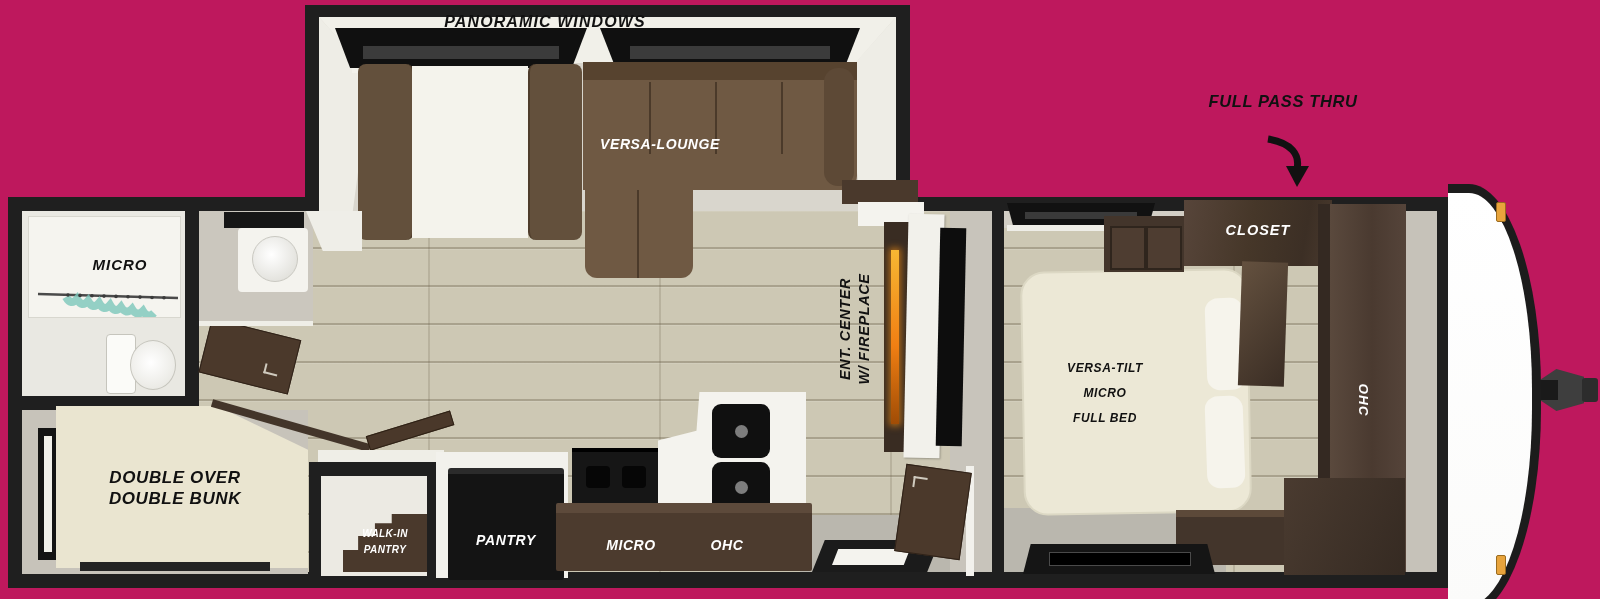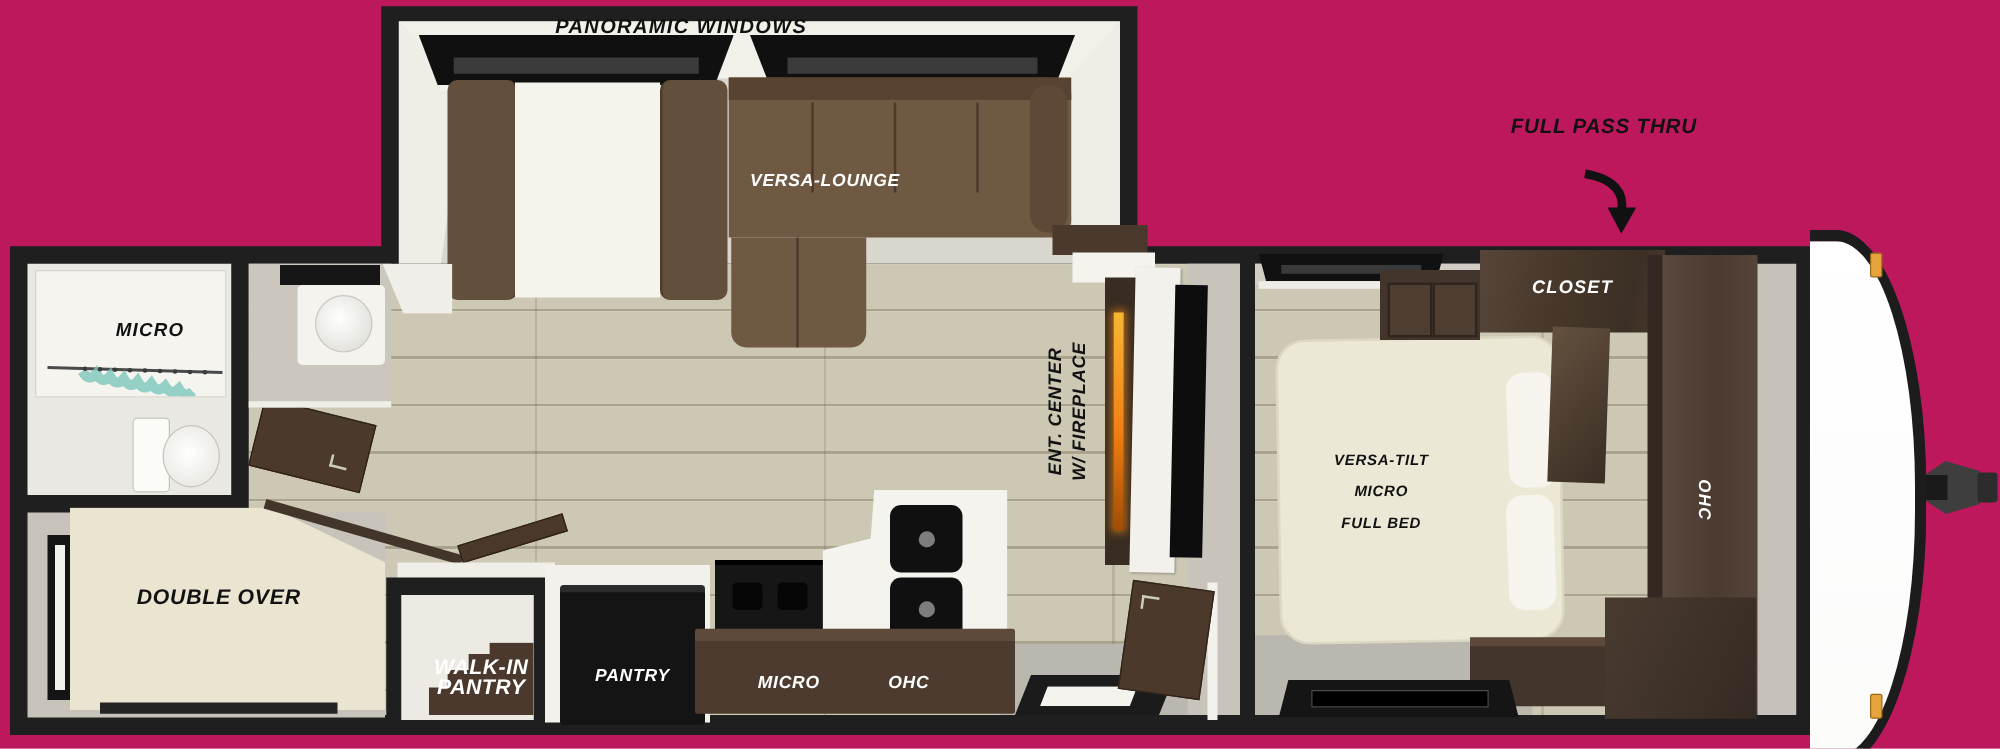--- a/index.html
+++ b/index.html
@@ -99,29 +99,30 @@
 
   <div class="a" style="left:22px;top:410px;width:286px;height:164px;background:#c7c3ba;"></div>
   <div class="a" style="left:38px;top:428px;width:20px;height:132px;background:#141414;">
     <div class="a" style="left:6px;top:8px;width:8px;height:116px;background:#f1f0ea;"></div>
   </div>
   <div class="a" style="left:56px;top:406px;width:252px;height:162px;background:#eae5d0;clip-path:polygon(0 0,64% 0,100% 27%,100% 100%,0 100%);"></div>
   <div class="a" style="left:212px;top:399px;width:164px;height:8px;background:#43352a;transform:rotate(16deg);transform-origin:left center;"></div>
   <div class="a" style="left:80px;top:562px;width:190px;height:9px;background:#242424;"></div>
   <div class="lbl" style="left:75px;top:467px;width:200px;font-size:17px;line-height:21px;">
     <div>DOUBLE OVER</div>
+    <div>DOUBLE BUNK</div>
   </div>
 
   <div class="a" style="left:368px;top:436px;width:86px;height:13px;background:#4a382a;border:1px solid #2e2115;transform:rotate(-17deg);transform-origin:left center;"></div>
 
   <div class="a" style="left:318px;top:450px;width:126px;height:24px;background:#efeee7;"></div>
   <div class="a" style="left:309px;top:462px;width:130px;height:126px;background:#1f1f1f;"></div>
   <div class="a" style="left:321px;top:476px;width:106px;height:100px;background:#eceae3;"></div>
   <div class="a" style="left:343px;top:514px;width:84px;height:58px;background:#4a392c;clip-path:polygon(0 62%,18% 62%,18% 38%,38% 38%,38% 16%,58% 16%,58% 0,100% 0,100% 100%,0 100%);"></div>
-  <div class="lbl lblw" style="left:338px;top:526px;width:94px;font-size:17px;line-height:16px;letter-spacing:.4px;">
+  <div class="lbl lblw" style="left:338px;top:526px;width:94px;font-size:10px;line-height:16px;letter-spacing:.4px;">
     <div>WALK-IN</div>
     <div>PANTRY</div>
   </div>
 
   <div class="a" style="left:436px;top:452px;width:132px;height:126px;background:#f2f1ec;"></div>
   <div class="a" style="left:448px;top:468px;width:116px;height:106px;background:#141414;border-top:6px solid #2b2b2b;border-radius:3px;"></div>
   <div class="lbl lblw" style="left:456px;top:532px;width:100px;font-size:14px;">PANTRY</div>
 
   <div class="a" style="left:572px;top:448px;width:90px;height:64px;background:#161616;border-top:4px solid #000;">
     <div class="a" style="left:14px;top:14px;width:24px;height:22px;background:#060606;border-radius:4px;"></div>

